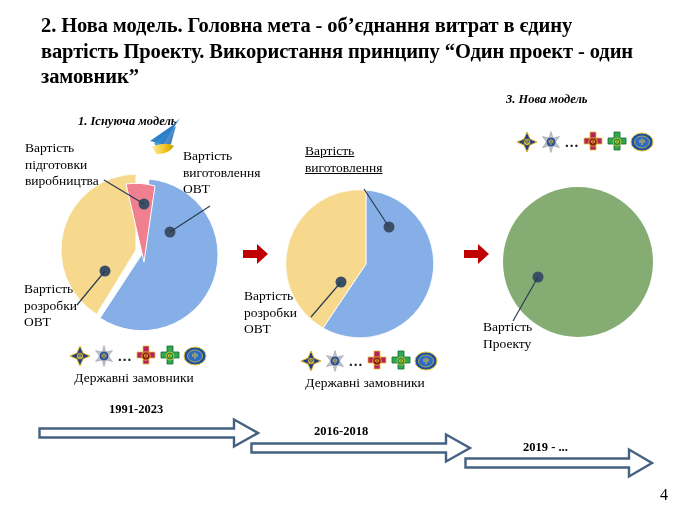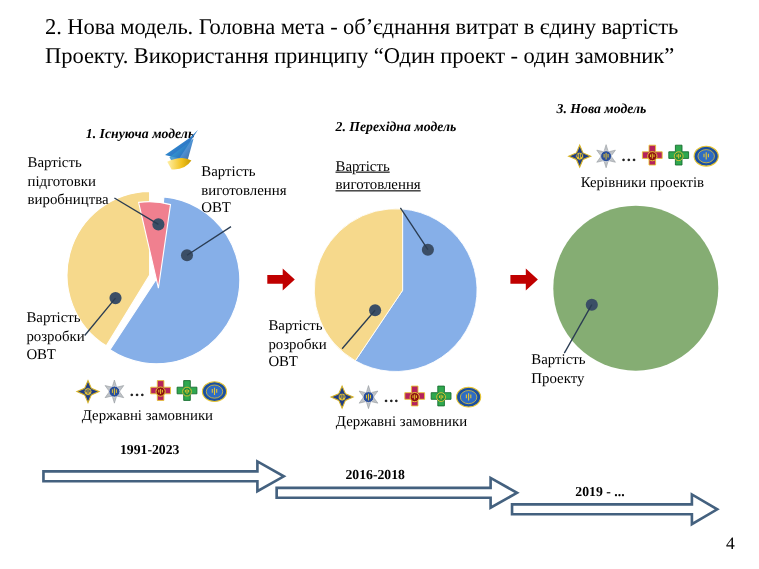--- a/index.html
+++ b/index.html
@@ -17,21 +17,21 @@
     color: #000000;
   }
 
   
   #slide-title {
     position: absolute;
     left: 41px;
     top: 13px;
     width: 612px;
     font-family: "Liberation Serif", serif;
-    font-weight: normal;
+    font-weight: bold;
     font-size: 20.5px;
     line-height: 25.5px;
     letter-spacing: -0.1px;
     color: #000000;
   }
 
   
   .panel-header {
     position: absolute;
     font-family: "Liberation Serif", serif;
@@ -195,21 +195,20 @@
     </svg>
   </div>
   <div class="emblem-caption" style="left:69px; top:370px; width:130px;">Державні замовники</div>
 
   <div class="red-arrow" style="left:243px; top:243px;">
     <svg width="26" height="22" viewBox="0 0 26 22">
       <path d="M0 7 H14 V1 L25 11 L14 21 V15 H0 Z" fill="#C00000"></path>
     </svg>
   </div>
 
-  <div class="panel-header" id="hdr-2">2. Перехідна модель</div>
 
   <div style="position:absolute; left:288px; top:186px; width:160px; height:160px;">
     <svg width="160" height="160" viewBox="0 0 160 160">
 
       <path d="M 78 78 L 78 4 A 74 74 0 1 1 35 142 Z" fill="#86AFE8" stroke="#FFFFFF" stroke-width="0.8"></path>
 
       <path d="M 78 78 L 35 142 A 74 74 0 0 1 78 4 Z" fill="#F6D98C" stroke="#FFFFFF" stroke-width="0.8"></path>
       <circle cx="101" cy="41" r="5.5" fill="#3B4E66"></circle>
       <circle cx="53" cy="96" r="5.5" fill="#3B4E66"></circle>
       <line x1="101" y1="41" x2="76" y2="3" stroke="#2A3C52" stroke-width="1.2"></line>
@@ -284,21 +283,20 @@
       <path d="M8 1 h6 v6 h6 v6 h-6 v6 h-6 v-6 h-6 v-6 h6 Z" fill="#2FA84F" stroke="#166B2E" stroke-width="0.8"></path>
       <circle cx="11" cy="11" r="4" fill="#1F8E3D" stroke="#E8C531" stroke-width="0.8"></circle>
       <path d="M11 8.8 L11 13.2 M9.5 9.5 L9.5 11.8 M12.5 9.5 L12.5 11.8" stroke="#E8C531" stroke-width="0.9"></path>
     </svg>
     <svg width="24" height="22" viewBox="0 0 24 22">
       <ellipse cx="12" cy="11" rx="11" ry="9" fill="#1A4FA0" stroke="#E8C531" stroke-width="1"></ellipse>
       <ellipse cx="12" cy="11" rx="7.5" ry="6" fill="#2E6CC4" stroke="#E8C531" stroke-width="0.7"></ellipse>
       <path d="M12 7.5 L12 14 M10 8.7 L10 12 M14 8.7 L14 12" stroke="#E8C531" stroke-width="1"></path>
     </svg>
   </div>
-  <div class="emblem-caption" style="left:509px; top:158px; width:150px;">Керівники проектів</div>
 
   <div style="position:absolute; left:500px; top:184px; width:160px; height:160px;">
     <svg width="160" height="160" viewBox="0 0 160 160">
       <circle cx="78" cy="78" r="75" fill="#85AD73"></circle>
       <circle cx="38" cy="93" r="5.5" fill="#3B4E66"></circle>
       <line x1="38" y1="93" x2="13" y2="137" stroke="#2A3C52" stroke-width="1.2"></line>
     </svg>
   </div>
 
   <div class="callout" style="left:483px; top:319px; width:90px;">Вартість Проекту</div>

